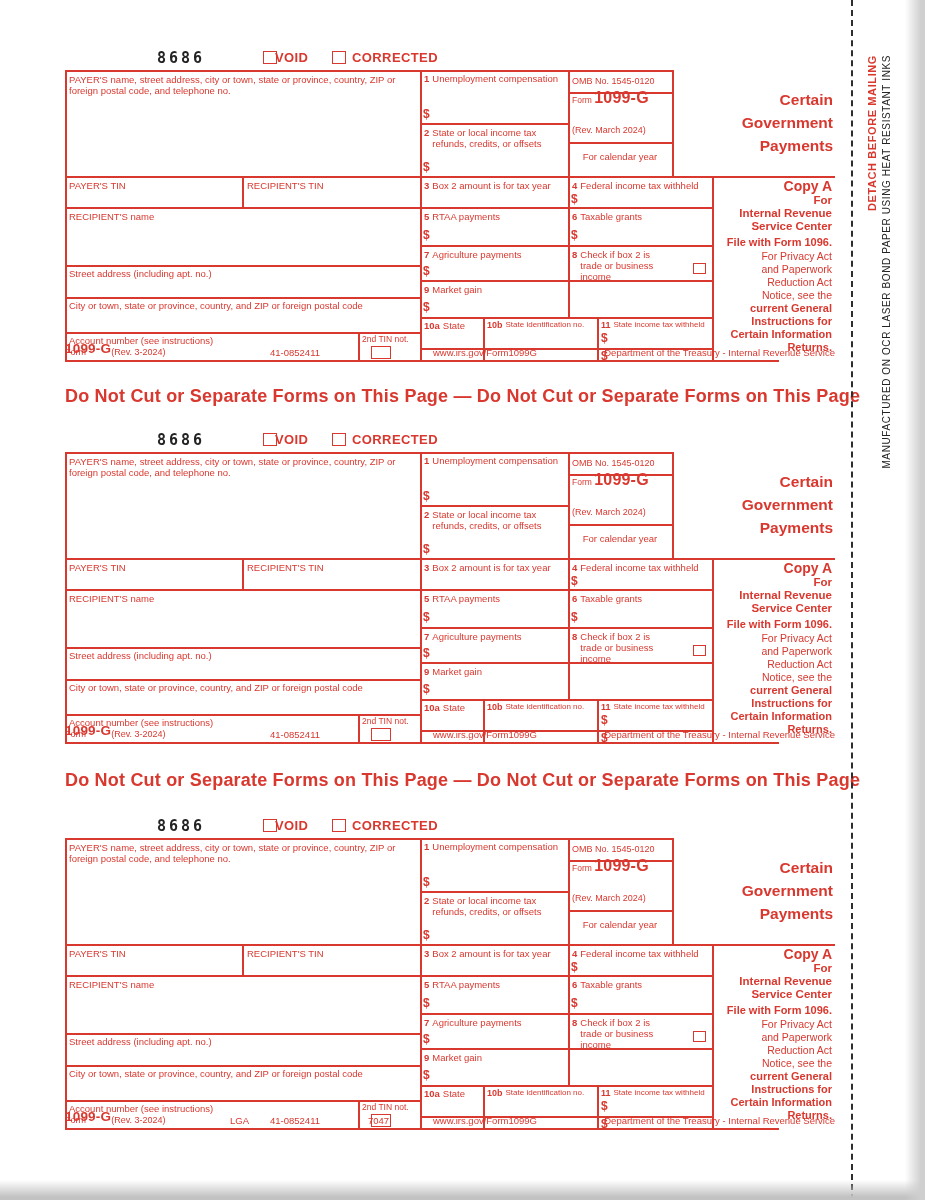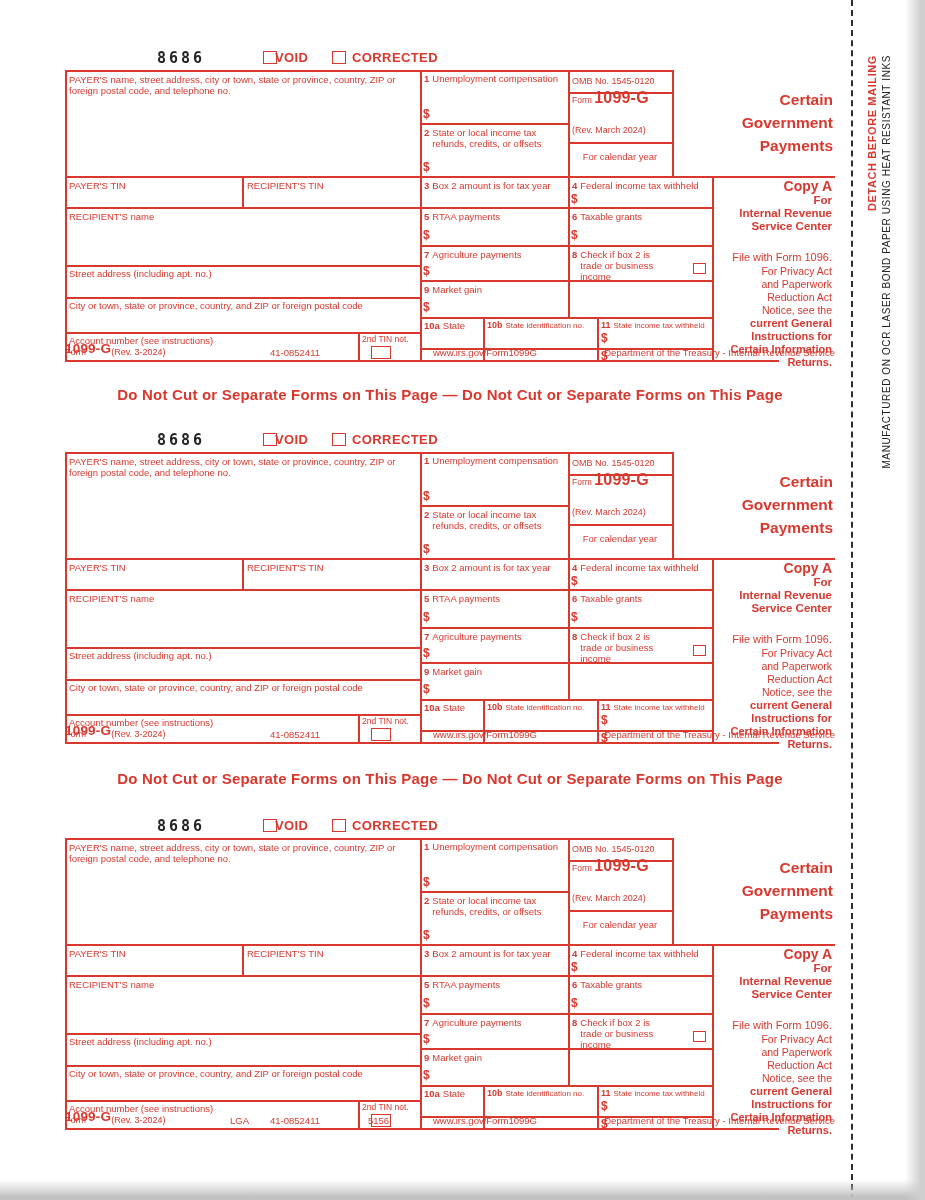--- a/index.html
+++ b/index.html
@@ -22,54 +22,54 @@
   .void-lbl{left:210px;}
   .corr-cb{left:267px;top:5px;width:14px;height:13px;}
   .corr-lbl{left:287px;}
   
   .grid{position:absolute;left:0;top:24px;width:770px;height:292px;}
   .h,.v{position:absolute;background:var(--red);}
   .h{height:2px;} .v{width:2px;}
   .lab{position:absolute;font-size:9.5px;line-height:1.18;color:var(--red);}
   .flx{display:flex;}
   .flx .num{font-weight:bold;margin-right:3px;flex:none;}
-  .sm{font-size:8px;align-items:flex-end;}
+  .sm{font-size:8px;}
   .sm .num{font-size:9px;}
   .dollar{position:absolute;font-size:12px;font-weight:bold;color:var(--red);}
   .title{position:absolute;right:2px;top:18px;text-align:right;font-size:15.5px;font-weight:bold;line-height:23px;color:var(--red);}
   .omb{position:absolute;left:507px;top:6px;font-size:9px;}
   .formline{position:absolute;left:507px;top:19px;font-size:8.5px;}
   .formline b{font-size:16px;letter-spacing:.2px;}
   .rev{position:absolute;left:507px;top:55px;font-size:9px;}
   .cal{position:absolute;left:505px;top:81px;width:100px;text-align:center;font-size:9.5px;}
   .copy{position:absolute;right:3px;top:108px;width:140px;text-align:right;color:var(--red);}
   .copy .c-a{font-size:14px;font-weight:bold;line-height:16px;}
   .copy .c-b{font-size:11.5px;font-weight:bold;line-height:13px;}
-  .copy .c-f{font-size:11px;font-weight:normal;line-height:15px;margin-top:17px;}
+  .copy .c-f{font-size:11px;font-weight:bold;line-height:15px;margin-top:2px;}
   .copy .c-p{font-size:10.5px;line-height:13px;}
   .copy .c-g{font-size:11px;font-weight:bold;line-height:13px;}
   .tin2-lbl{position:absolute;left:297px;top:264px;font-size:8.5px;}
   .tin2-cb{left:306px;top:276px;width:20px;height:13px;}
   .b8-cb{left:628px;top:193px;width:13px;height:11px;}
   
   .foot{position:absolute;left:0;top:295px;width:770px;height:18px;font-size:9.5px;color:var(--red);}
   .foot span{position:absolute;top:6px;white-space:nowrap;}
   .f-brand{left:0;top:0 !important;}
   .f-brand .fw{font-size:9px;}
   .f-brand b{font-size:13.5px;letter-spacing:.2px;}
   .f-brand .fr{font-size:9px;}
   .f-lga{left:165px;}
   .f-id{left:205px;}
   .f-code{left:303px;}
   .f-url{left:368px;}
   .f-dept{right:0;text-align:right;}
   
   .cutline{
     position:absolute;left:65px;width:770px;text-align:center;
-    font-size:15px;font-weight:bold;letter-spacing:.2px;color:var(--red);white-space:nowrap;
+    font-size:18px;font-weight:bold;letter-spacing:.2px;color:var(--red);white-space:nowrap;
   }
   
   .perf{position:absolute;left:851px;top:0;height:1200px;width:0;border-left:2px dashed #2e2e2e;}
   .vert{
     position:absolute;writing-mode:vertical-rl;transform:rotate(180deg);
     white-space:nowrap;letter-spacing:.6px;
   }
   .vert-detach{left:866px;top:55px;font-size:11px;font-weight:bold;color:var(--red);}
   .vert-manu{left:881px;top:55px;font-size:10px;color:var(--ink);}
   .shadow-bottom{position:absolute;left:0;top:1180px;width:925px;height:20px;
@@ -526,21 +526,21 @@
   </div>
 
   <div class="foot">
     <span class="f-brand">
       <span class="fw">Form</span>
       <b>1099-G</b>
       <span class="fr">(Rev. 3-2024)</span>
     </span>
     <span class="f-lga">LGA</span>
     <span class="f-id">41-0852411</span>
-    <span class="f-code">5156</span>
+    <span class="f-code">7047</span>
     <span class="f-url">www.irs.gov/Form1099G</span>
     <span class="f-dept">Department of the Treasury - Internal Revenue Service</span>
   </div>
 </div>
 
 <div class="perf"></div>
 <div class="vert vert-detach">DETACH BEFORE MAILING</div>
 <div class="vert vert-manu">MANUFACTURED ON OCR LASER BOND PAPER USING HEAT RESISTANT INKS</div>
 <div class="shadow-bottom"></div>
 <div class="shadow-right"></div>

